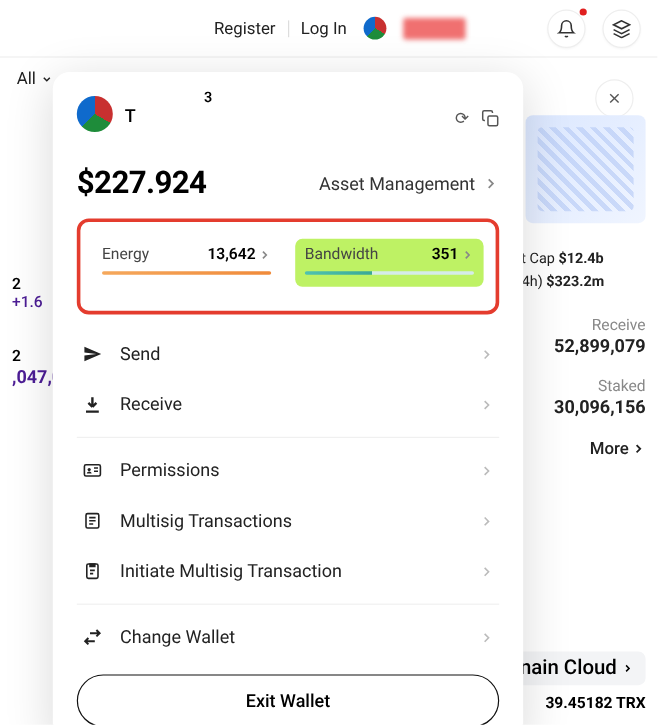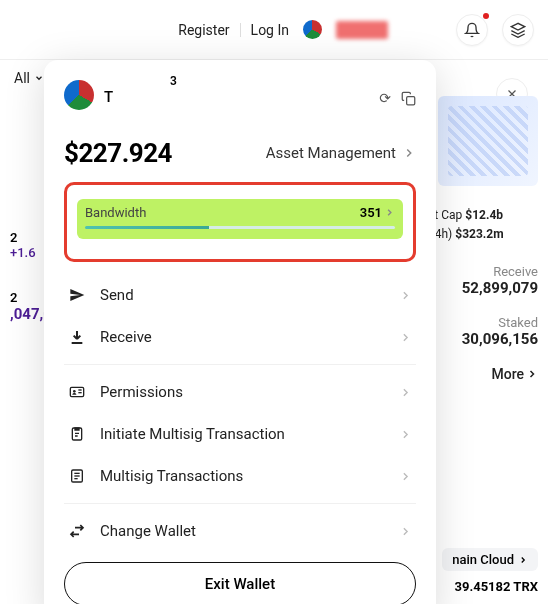--- a/index.html
+++ b/index.html
@@ -1,18 +1,18 @@
 <!DOCTYPE html>
 <html><head>
 <meta charset="utf-8">
 <style>
 * { box-sizing: border-box; margin: 0; padding: 0; font-family: -apple-system, BlinkMacSystemFont, "Segoe UI", Roboto, sans-serif; }
 body { width: 548px; height: 604px; background: #fff; position: relative; overflow: hidden; }
 
-.topbar { display: flex; align-items: center; justify-content: flex-end; gap: 14px; padding: 8px 14px 8px 0; border-bottom: 1px solid #eee; height: 60px; }
+.topbar { display: flex; align-items: center; justify-content: flex-end; gap: 14px; padding: 8px 14px 8px 0; border-bottom: 1px solid #eee; height: 48px; }
 .topbar .auth { display: flex; align-items: center; gap: 10px; font-size: 14px; color: #222; }
 .divider { width: 1px; height: 14px; background: #ddd; }
 .topbar .logo { width: 19px; height: 19px; border-radius: 50%; display:inline-block; background: conic-gradient(#c83030 0 120deg, #1e8c3a 120deg 225deg, #0f6acc 225deg 360deg); }
 .topbar .brandred { width: 52px; height: 18px; background: #f07070; filter: blur(2px); border-radius: 2px; }
 .circle-btn { width: 32px; height: 32px; border-radius: 50%; background: #fff; border: 1px solid #eee; display: flex; align-items: center; justify-content: center; box-shadow: 0 1px 2px rgba(0,0,0,0.04); color:#333; position: relative; }
 .circle-btn .dot { position:absolute; top:-2px; right:-2px; width:6px; height:6px; border-radius:50%; background:#e02020; }
 
 .bg-row { display:flex; align-items:center; padding: 10px 14px; gap: 10px; position: relative; }
 .filter-all { font-size: 14px; font-weight: 400; color:#222; display:flex; align-items:center; gap:4px; }
 .close-btn { position:absolute; right: 20px; top: 18px; width: 32px; height: 32px; border-radius: 50%; background:#fff; border:1px solid #eee; display:flex; align-items:center; justify-content:center; color:#555; }
@@ -23,21 +23,21 @@
 .bg-stat { text-align:right; margin-bottom: 18px; }
 .bg-stat .lbl { color:#888; font-size:13px; }
 .bg-stat .val { font-weight:700; font-size:15px; }
 .more-link { text-align:right; font-size:14px; font-weight:500; display:flex; justify-content:flex-end; align-items:center; gap:2px; }
 
 .bg-left { position:absolute; left:10px; top:230px; font-size:13px; }
 .bg-left .num { font-weight:600; }
 .bg-left .green { color:#4c1d95; font-weight:500; }
 
 .bg-bottom { position:absolute; right:10px; bottom:10px; text-align:right; font-size:13px; }
-.chain-pill { display:inline-flex; align-items:center; gap:4px; background:#f3f4f6; border-radius:6px; padding:4px 10px; font-size:13px; font-weight:500; }
+.chain-pill { display:inline-flex; align-items:center; gap:4px; background:#f3f4f6; border-radius:6px; padding:4px 10px; font-size:17px; font-weight:500; }
 .scroll-arrow { width:22px; height:22px; border:1px solid #eee; border-radius:50%; display:inline-flex; align-items:center; justify-content:center; margin-left:6px; font-size:11px; box-shadow:0 1px 2px rgba(0,0,0,0.06); }
 
 
 .popover { position:absolute; left:44px; top:60px; width:392px; background:#fff; border-radius:14px; box-shadow: 0 8px 40px rgba(0,0,0,0.15); padding: 20px 20px 14px; }
 .pop-head { display:flex; align-items:flex-start; justify-content:space-between; margin-bottom:28px; }
 .pop-head-left { display:flex; align-items:flex-start; gap:10px; }
 .avatar { width:30px; height:30px; border-radius:50%; background: conic-gradient(#c83030 0 120deg, #1e8c3a 120deg 225deg, #0f6acc 225deg 360deg); flex-shrink:0; }
 .acct-name { font-size:15px; font-weight:500; margin-top:8px; }
 .acct-badge { position:absolute; left:126px; top:14px; font-size:12px; font-weight:600; }
 .pop-head-right { display:flex; gap:10px; color:#555; align-items:center; margin-top:10px; font-size:14px; }
@@ -174,20 +174,32 @@
     <div class="balance">$227.924</div>
     <div class="asset-mgmt">
       <span>Asset Management</span>
       <svg width="14" height="14" viewBox="0 0 24 24" fill="none" stroke="#888" stroke-width="2.5">
           <polyline points="9 18 15 12 9 6"></polyline>
         </svg>
     </div>
   </div>
 
   <div class="red-box">
+    <div class="res-card energy">
+      <div class="res-top">
+        <span class="res-label">Energy</span>
+        <span class="res-val">
+          <span>13,642</span>
+          <svg width="11" height="11" viewBox="0 0 24 24" fill="none" stroke="#888" stroke-width="3">
+              <polyline points="9 18 15 12 9 6"></polyline>
+            </svg>
+        </span>
+      </div>
+      <div class="res-bar"></div>
+    </div>
     <div class="res-card bw">
       <div class="res-top">
         <span class="res-label">Bandwidth</span>
         <span class="res-val">
           <span>351</span>
           <svg width="11" height="11" viewBox="0 0 24 24" fill="none" stroke="#888" stroke-width="3">
               <polyline points="9 18 15 12 9 6"></polyline>
             </svg>
         </span>
       </div>
@@ -236,48 +248,48 @@
       <span>Permissions</span>
       <span class="mi-chevron">
           <svg width="13" height="13" viewBox="0 0 24 24" fill="none" stroke="currentColor" stroke-width="2.5">
             <polyline points="9 18 15 12 9 6"></polyline>
           </svg>
         </span>
     </div>
     <div class="menu-item">
       <span class="mi-icon">
           <svg width="16" height="16" viewBox="0 0 24 24" fill="none" stroke="currentColor" stroke-width="2">
-            <rect x="5" y="3" width="14" height="18" rx="2"></rect>
-            <path d="M9 3h6v3H9z" fill="currentColor"></path>
-            <path d="M9 11h6M9 15h4"></path>
-          </svg>
-        </span>
-      <span>Initiate Multisig Transaction</span>
-      <span class="mi-chevron">
-          <svg width="13" height="13" viewBox="0 0 24 24" fill="none" stroke="currentColor" stroke-width="2.5">
-            <polyline points="9 18 15 12 9 6"></polyline>
-          </svg>
-        </span>
-    </div>
-    <div class="menu-item">
-      <span class="mi-icon">
-          <svg width="16" height="16" viewBox="0 0 24 24" fill="none" stroke="currentColor" stroke-width="2">
             <rect x="4" y="3" width="16" height="18" rx="2"></rect>
             <line x1="8" y1="8" x2="16" y2="8"></line>
             <line x1="8" y1="12" x2="16" y2="12"></line>
             <line x1="8" y1="16" x2="13" y2="16"></line>
           </svg>
         </span>
       <span>Multisig Transactions</span>
       <span class="mi-chevron">
           <svg width="13" height="13" viewBox="0 0 24 24" fill="none" stroke="currentColor" stroke-width="2.5">
             <polyline points="9 18 15 12 9 6"></polyline>
           </svg>
         </span>
     </div>
+    <div class="menu-item">
+      <span class="mi-icon">
+          <svg width="16" height="16" viewBox="0 0 24 24" fill="none" stroke="currentColor" stroke-width="2">
+            <rect x="5" y="3" width="14" height="18" rx="2"></rect>
+            <path d="M9 3h6v3H9z" fill="currentColor"></path>
+            <path d="M9 11h6M9 15h4"></path>
+          </svg>
+        </span>
+      <span>Initiate Multisig Transaction</span>
+      <span class="mi-chevron">
+          <svg width="13" height="13" viewBox="0 0 24 24" fill="none" stroke="currentColor" stroke-width="2.5">
+            <polyline points="9 18 15 12 9 6"></polyline>
+          </svg>
+        </span>
+    </div>
     <div class="menu-sep"></div>
     <div class="menu-item">
       <span class="mi-icon">
           <svg width="16" height="16" viewBox="0 0 24 24" fill="none" stroke="currentColor" stroke-width="2.5">
             <path d="M17 3l4 4-4 4M21 7H9M7 21l-4-4 4-4M3 17h12"></path>
           </svg>
         </span>
       <span>Change Wallet</span>
       <span class="mi-chevron">
           <svg width="13" height="13" viewBox="0 0 24 24" fill="none" stroke="currentColor" stroke-width="2.5">

